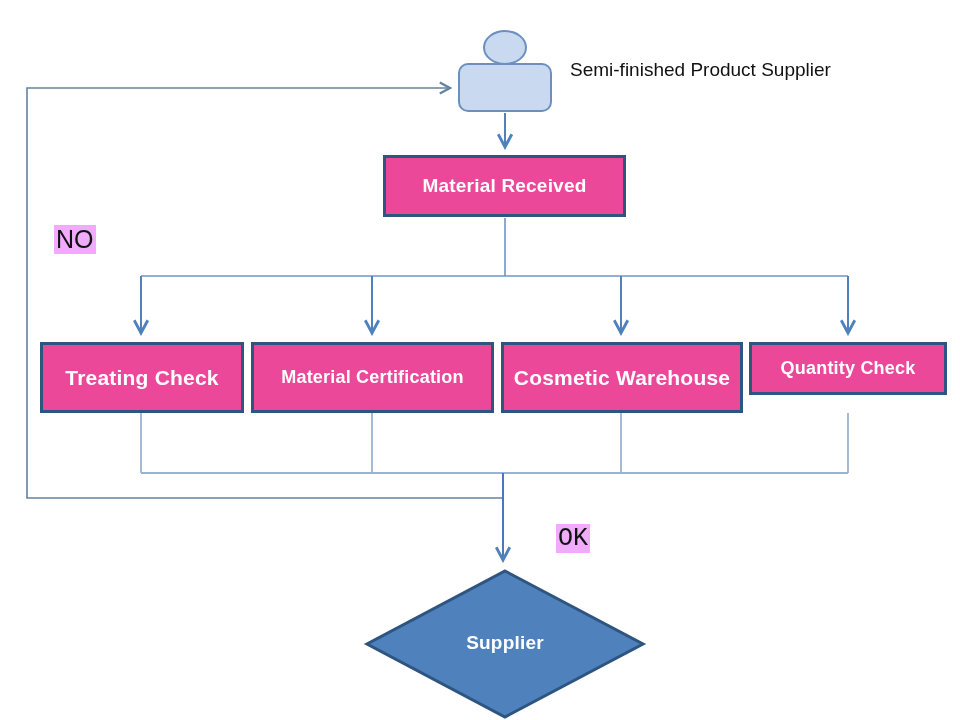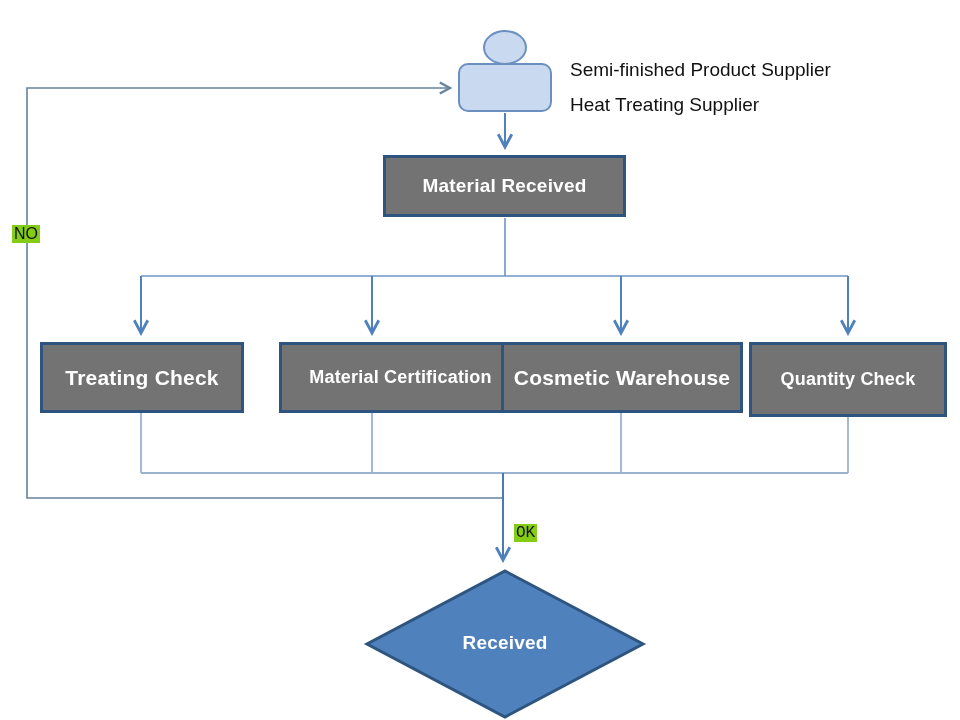--- a/index.html
+++ b/index.html
@@ -9,21 +9,21 @@
     position:relative;
     font-family:"Liberation Sans", sans-serif;
     color:#000;
     overflow:hidden;
   }
   .canvas { position:absolute; left:0; top:0; width:960px; height:720px; }
   svg.wires { position:absolute; left:0; top:0; width:960px; height:720px; pointer-events:none; }
 
   .node {
     position:absolute;
-    background:#737373;
+    background:#ec4899;
     border:3px solid #2e5580;
     color:#ffffff;
     font-weight:bold;
     display:flex; align-items:center; justify-content:center;
     box-sizing:border-box;
     text-align:center;
     letter-spacing:0.2px;
   }
   .person-head {
     position:absolute; left:483px; top:30px; width:44px; height:35px;
@@ -37,24 +37,25 @@
     background:#c9d9f0; border:2px solid #6b90c0;
     box-sizing:border-box;
   }
   .supplier-label {
     position:absolute; left:570px;
     font-size:19px; line-height:22px; color:#111;
     white-space:nowrap;
   }
   .edge-label {
     position:absolute;
-    font-size:16px; color:#111;
-    background:#84cc16;
+    font-size:25px; color:#111;
+    background:#f0abfc;
     padding:0 2px;
     white-space:nowrap;
+    margin-left:42px;
   }
   .warehouse-label {
     position:absolute; left:415px; top:632px; width:180px;
     color:#ffffff; font-weight:bold; font-size:19px;
     text-align:center;
     letter-spacing:0.2px;
   }
 </style>
 </head>
 <body>
@@ -91,27 +92,26 @@
 
     <line x1="503" y1="473" x2="503" y2="560" stroke="#4a7ab5" stroke-width="2" marker-end="url(#arrowBlue)"></line>
 
     <polygon points="505,571 643,644 505,717 367,644" fill="#4f81bd" stroke="#2e5580" stroke-width="3"></polygon>
   </svg>
 
   <div class="person-head"></div>
   <div class="person-body"></div>
 
   <div class="supplier-label" style="top:59px;">Semi-finished Product Supplier</div>
-  <div class="supplier-label" style="top:94px;">Heat Treating Supplier</div>
 
   <div class="node" style="left:383px; top:155px; width:243px; height:62px; font-size:19px;">Material Received</div>
 
   <div class="node" style="left:40px;  top:342px; width:204px; height:71px; font-size:21px;">Treating Check</div>
-  <div class="node" style="left:251px; top:342px; width:243px; height:71px; font-size:18px;margin-left:28px;">Material Certification</div>
+  <div class="node" style="left:251px; top:342px; width:243px; height:71px; font-size:18px;">Material Certification</div>
   <div class="node" style="left:501px; top:342px; width:242px; height:71px; font-size:21px;">Cosmetic Warehouse</div>
-  <div class="node" style="left:749px; top:342px; width:198px; height:75px; font-size:18px;">Quantity Check</div>
+  <div class="node" style="left:749px; top:342px; width:198px; height:53px; font-size:18px;">Quantity Check</div>
 
   <div class="edge-label" style="left:12px; top:225px;">NO</div>
   <div class="edge-label" style="left:514px; top:524px;font-family:Liberation Mono, monospace;">OK</div>
 
-  <div class="warehouse-label">Received</div>
+  <div class="warehouse-label">Supplier</div>
 
 </div>
 
 </body></html>

